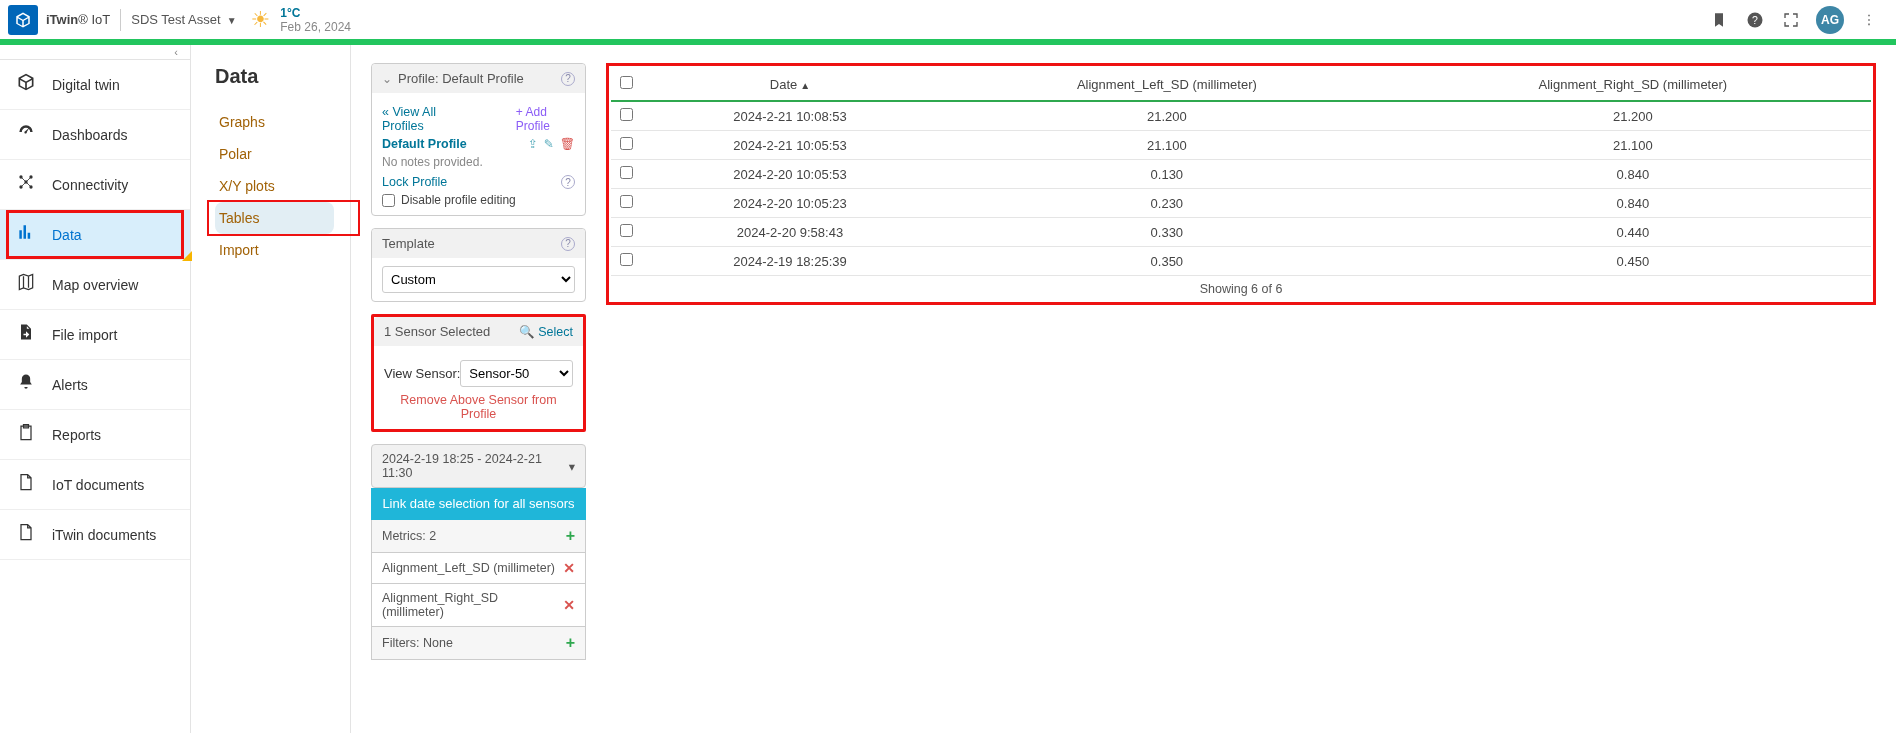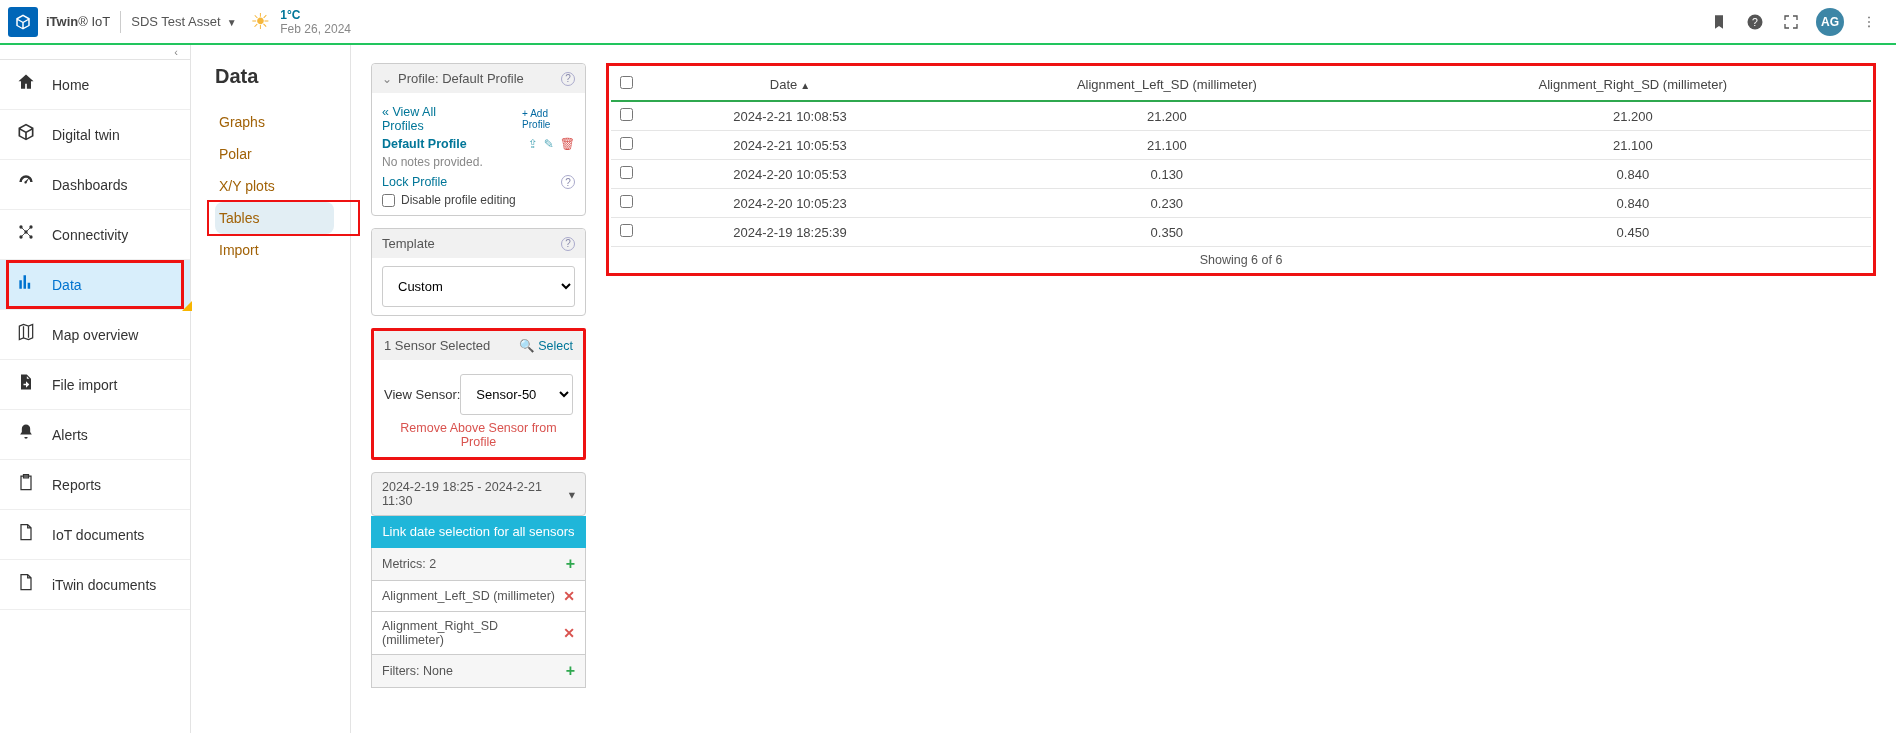--- a/index.html
+++ b/index.html
@@ -1,19 +1,19 @@
 <!DOCTYPE html>
 <html><head>
 <meta charset="utf-8">
 <style>
 * { box-sizing: border-box; margin: 0; padding: 0; }
 body { font-family: Arial, Helvetica, sans-serif; font-size: 13px; color: #333; background: #fff; }
 
 
-.topbar { height: 45px; display: flex; align-items: center; border-bottom: 2px solid #22c55e; padding: 0 8px 0 0; }
+.topbar { height: 45px; display: flex; align-items: center; border-bottom: 6px solid #22c55e; padding: 0 8px 0 0; }
 .logo-box { background: #0066b8; width: 30px; height: 30px; display:flex; align-items:center; justify-content:center; margin: 7px 8px; border-radius:3px; }
 .logo-box svg { fill:#fff; }
 .product { font-weight: normal; color:#444; }
 .product b { font-weight: bold; }
 .divider-v { width:1px; height:22px; background:#ccc; margin:0 10px; }
 .asset-name { color:#555; font-size:13px; }
 .asset-caret { margin-left:6px; font-size:10px; color:#555; }
 .weather { display:flex; align-items:center; margin-left:14px; }
 .weather-icon { color:#f6b73c; font-size:22px; margin-right:10px; }
 .weather-text { display:flex; flex-direction:column; font-size:12px; }
@@ -48,29 +48,29 @@
 .main { flex:1; padding:18px 20px; display:flex; gap:20px; overflow:auto; align-items:flex-start; }
 .config-col { width:215px; flex-shrink:0; display:flex; flex-direction:column; gap:12px; }
 
 .panel { border:1px solid #ccc; border-radius:4px; background:#fff; }
 .panel-hdr { background:#f1f1f1; padding:7px 10px; font-size:13px; color:#555; display:flex; align-items:center; border-radius:4px 4px 0 0; }
 .panel-hdr .caret { margin-right:6px; color:#888; font-size:12px;}
 .panel-hdr .hdr-spacer { flex:1; }
 .help-circle { width:14px; height:14px; border:1px solid #aac; border-radius:50%; color:#88a; font-size:10px; display:inline-flex; align-items:center; justify-content:center; }
 .panel-body { padding:8px 10px; font-size:12.5px; }
 .link { color:#017698; cursor:pointer; }
-.link-green { color:#0369a1; cursor:pointer; font-size:10px;margin-left:48px;}
+.link-green { color:#8b5cf6; cursor:pointer; font-size:12px;margin-left:48px;}
 .link-red { color:#d9534f; cursor:pointer; font-size:12.5px; text-align:center; display:block;}
 .profile-row { display:flex; justify-content:space-between; align-items:center; margin:4px 0; }
 .mini-icons { display:flex; gap:6px; color:#5ab; font-size:12px; }
 .mini-icons .del { color:#d9534f;}
 .muted { color:#888; font-size:12px; }
 .checkbox-row { display:flex; align-items:center; gap:6px; font-size:12px; color:#444; margin-top:4px;}
 
-.select { width:100%; padding:11px; border:1px solid #ccc; border-radius:3px; background:#fff; font-size:13px; }
+.select { width:100%; padding:4px; border:1px solid #ccc; border-radius:3px; background:#fff; font-size:13px; }
 
 .sensor-highlight { border:3px solid #e11; border-radius:2px; }
 .sensor-body { padding:8px 10px; }
 .sensor-row { display:flex; align-items:center; gap:0; margin:6px 0; font-size:13px; }
 
 .date-range { background:#f1f1f1; border:1px solid #ccc; border-radius:4px; padding:7px 10px; font-size:12.5px; color:#555; display:flex; justify-content:space-between; align-items:center; }
 .link-row-full { background:#1fb6d9; color:#fff; text-align:center; padding:8px; font-size:13px; border:1px solid #1fb6d9; border-top:none;}
 .list-row { border:1px solid #ccc; border-top:none; padding:7px 10px; font-size:12.5px; color:#555; display:flex; justify-content:space-between; align-items:center; background:#f6f6f6;}
 .list-row.white { background:#fff; }
 .plus-green { color:#2fa84f; font-weight:bold; font-size:16px; cursor:pointer;}
@@ -125,26 +125,20 @@
     <span class="avatar">AG</span>
     <span class="icon-btn">⋮</span>
   </div>
 </div>
 
 <div class="layout">
 
   <div class="leftnav">
     <div class="leftnav-collapse">‹</div>
     <div id="leftnav-items">
-        <div class="nav-item">
-          <span class="nav-icon"><svg width="20" height="20" viewBox="0 0 24 24" fill="currentColor">
-              <path d="M12 3l9 8h-3v9h-5v-6H11v6H6v-9H3z"></path>
-            </svg></span>
-          <span>Home</span>
-        </div>
         <div class="nav-item">
           <span class="nav-icon"><svg width="20" height="20" viewBox="0 0 24 24" fill="currentColor">
               <path d="M12 2 3 7v10l9 5 9-5V7l-9-5zm0 2.3 6.5 3.6L12 11.5 5.5 7.9 12 4.3zM5 9.6l6 3.3v6.6l-6-3.3V9.6zm8 9.9v-6.6l6-3.3v6.6l-6 3.3z"></path>
             </svg></span>
           <span>Digital twin</span>
         </div>
         <div class="nav-item">
           <span class="nav-icon"><svg width="20" height="20" viewBox="0 0 24 24" fill="currentColor">
               <path d="M12 4a8 8 0 00-8 8h3a5 5 0 1110 0h3a8 8 0 00-8-8zm-1 7l5-4-3 5a1.5 1.5 0 11-2-1z"></path>
             </svg></span>
@@ -342,20 +336,26 @@
               <td>0.840</td>
             </tr>
             <tr>
               <td><input type="checkbox" style=""></td>
               <td>2024-2-20 10:05:23</td>
               <td>0.230</td>
               <td>0.840</td>
             </tr>
             <tr>
               <td><input type="checkbox" style=""></td>
+              <td>2024-2-20 9:58:43</td>
+              <td>0.330</td>
+              <td>0.440</td>
+            </tr>
+            <tr>
+              <td><input type="checkbox" style=""></td>
               <td>2024-2-19 18:25:39</td>
               <td>0.350</td>
               <td>0.450</td>
             </tr>
           </tbody>
       </table>
       <div class="table-footer">Showing 6 of 6</div>
     </div>
 
   </div>

